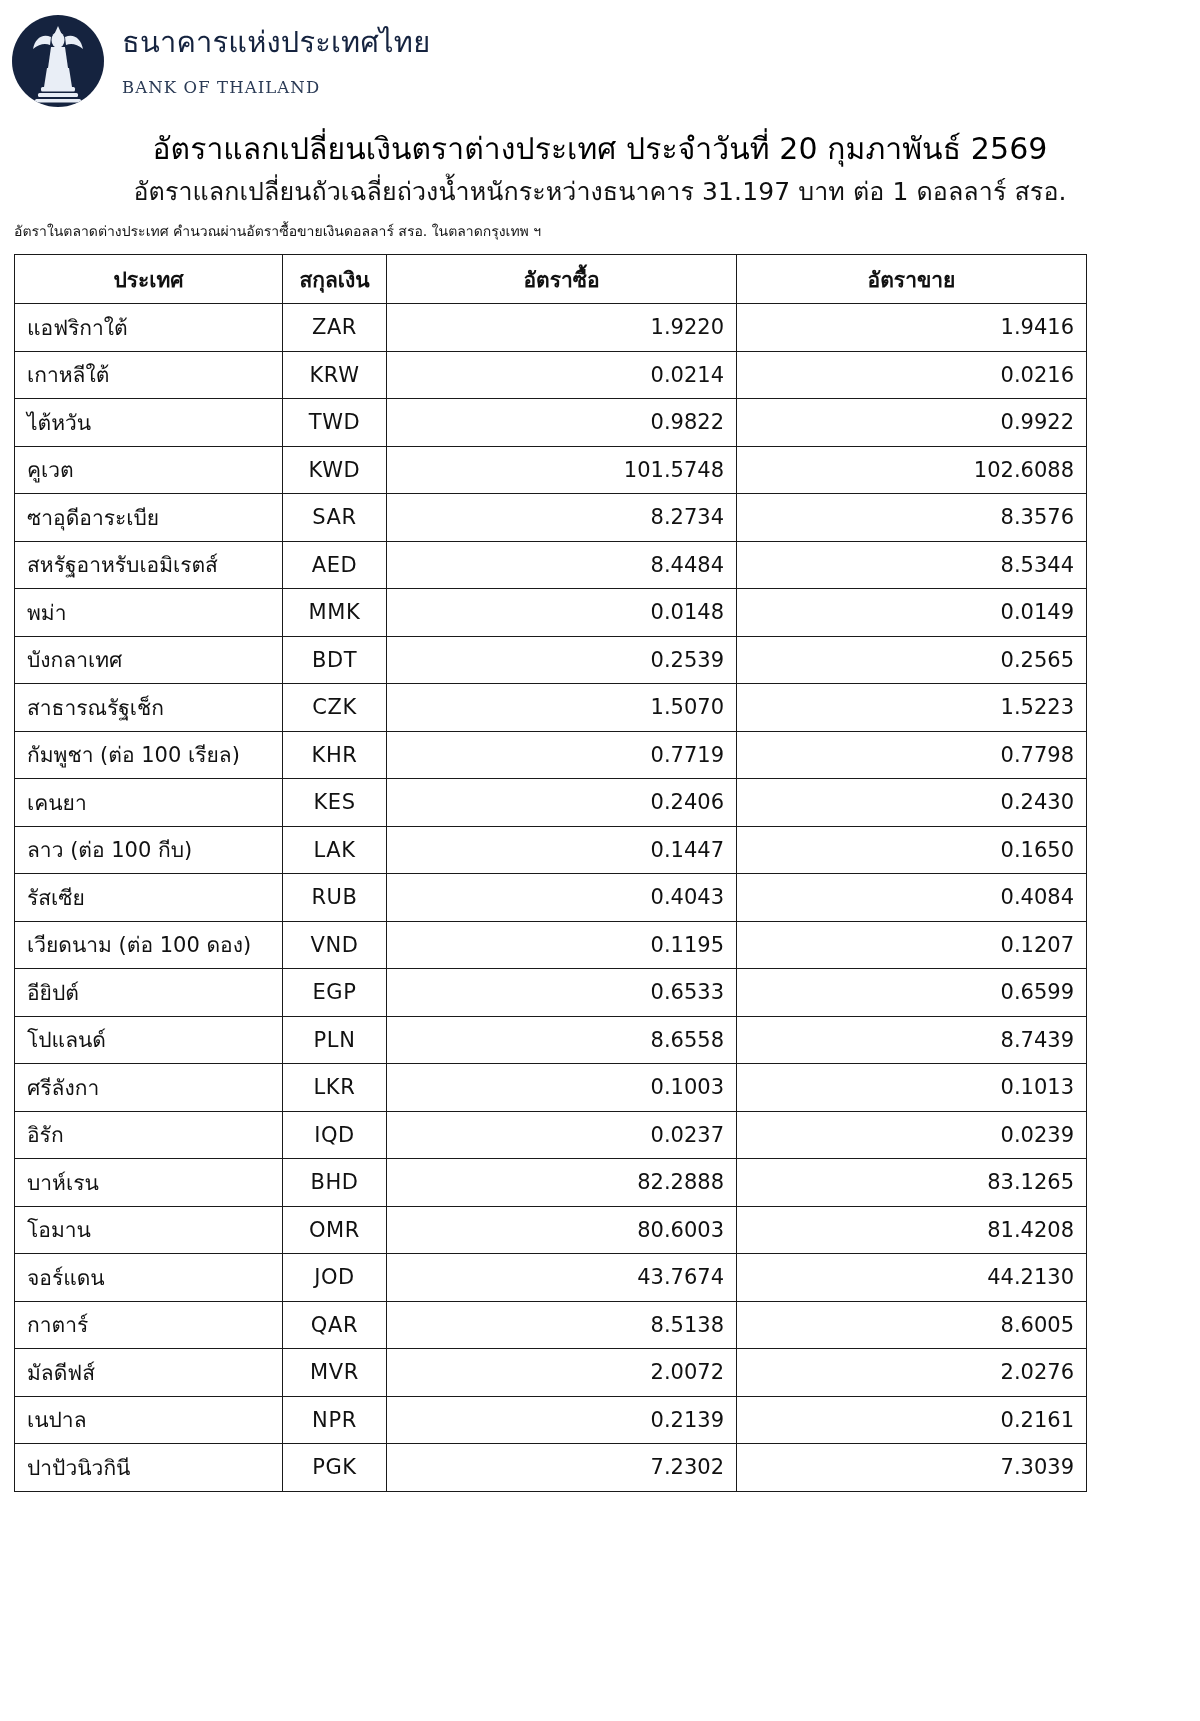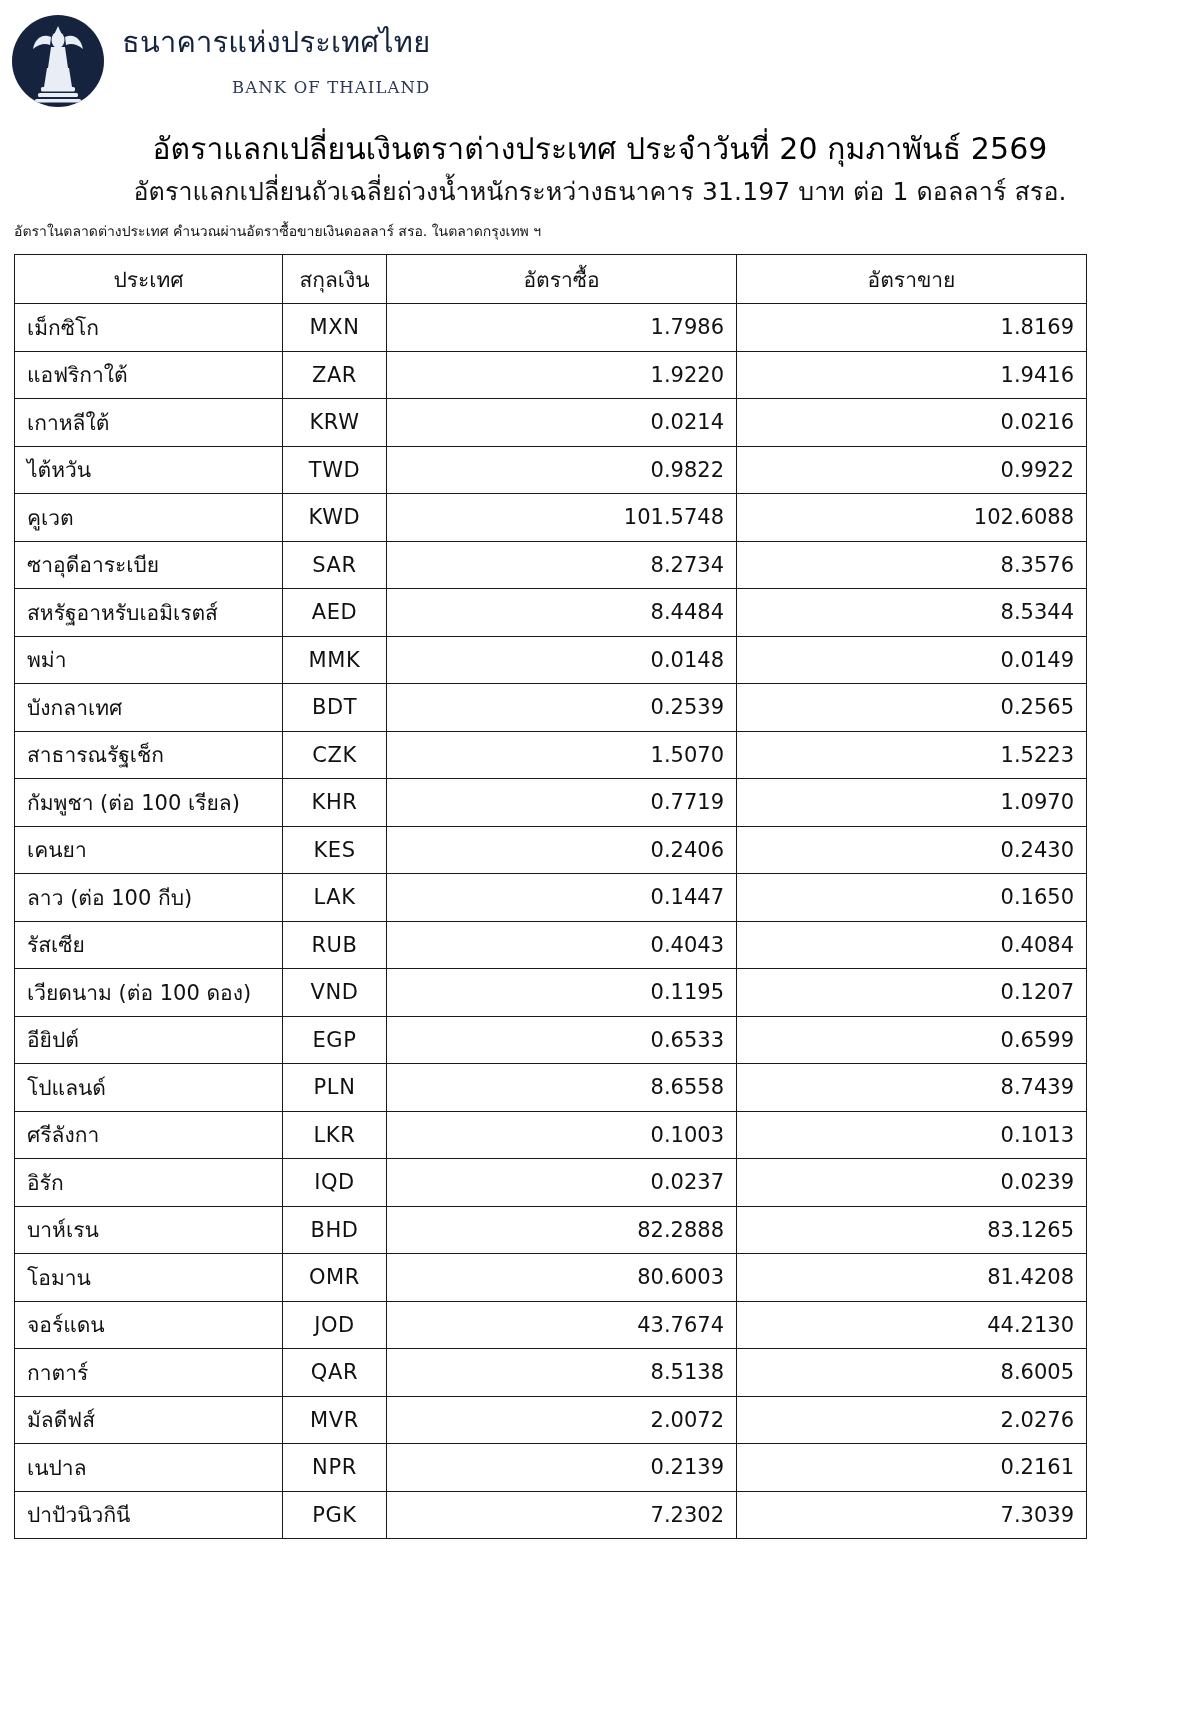--- a/index.html
+++ b/index.html
@@ -52,21 +52,20 @@
     letter-spacing: 0.2px;
     font-weight: 500;
   }
   .logo-en {
     font-family: "DejaVu Serif", "Liberation Serif", serif;
     font-size: 16.5px;
     color: #2a3category;
     color: #2a3a55;
     letter-spacing: 1.1px;
     margin-top: 19px;
-    text-align: right;
   }
 
   
   .title-block {
     text-align: center;
     margin-top: 26px;
   }
   .title-main {
     font-size: 30px;
     color: #000000;
@@ -102,21 +101,21 @@
     border: 1.5px solid #1a1a1a;
     height: 47.5px;
     padding: 0 12px;
     font-size: 21px;
     color: #111;
     vertical-align: middle;
     white-space: nowrap;
     overflow: hidden;
   }
   table.rates th {
-    font-weight: normal;
+    font-weight: bold;
     height: 49px;
     margin-left: 24px;
   }
   col.c-country { width: 268px; }
   col.c-code    { width: 104px; }
   col.c-buy     { width: 350px; }
   col.c-sell    { width: 350px; }
 
   td.country { text-align: left; }
   td.code    { text-align: center; letter-spacing: 0.6px; }
@@ -170,26 +169,20 @@
     <thead>
       <tr>
         <th>ประเทศ</th>
         <th>สกุลเงิน</th>
         <th>อัตราซื้อ</th>
         <th>อัตราขาย</th>
       </tr>
     </thead>
     <tbody id="rates-body">
         <tr>
-          <td class="country">เม็กซิโก</td>
-          <td class="code">MXN</td>
-          <td class="buy">1.7986</td>
-          <td class="sell">1.8169</td>
-        </tr>
-        <tr>
           <td class="country">แอฟริกาใต้</td>
           <td class="code">ZAR</td>
           <td class="buy">1.9220</td>
           <td class="sell">1.9416</td>
         </tr>
         <tr>
           <td class="country">เกาหลีใต้</td>
           <td class="code">KRW</td>
           <td class="buy">0.0214</td>
           <td class="sell">0.0216</td>
@@ -233,21 +226,21 @@
         <tr>
           <td class="country">สาธารณรัฐเช็ก</td>
           <td class="code">CZK</td>
           <td class="buy">1.5070</td>
           <td class="sell">1.5223</td>
         </tr>
         <tr>
           <td class="country">กัมพูชา (ต่อ 100 เรียล)</td>
           <td class="code">KHR</td>
           <td class="buy">0.7719</td>
-          <td class="sell">1.0970</td>
+          <td class="sell">0.7798</td>
         </tr>
         <tr>
           <td class="country">เคนยา</td>
           <td class="code">KES</td>
           <td class="buy">0.2406</td>
           <td class="sell">0.2430</td>
         </tr>
         <tr>
           <td class="country">ลาว (ต่อ 100 กีบ)</td>
           <td class="code">LAK</td>

